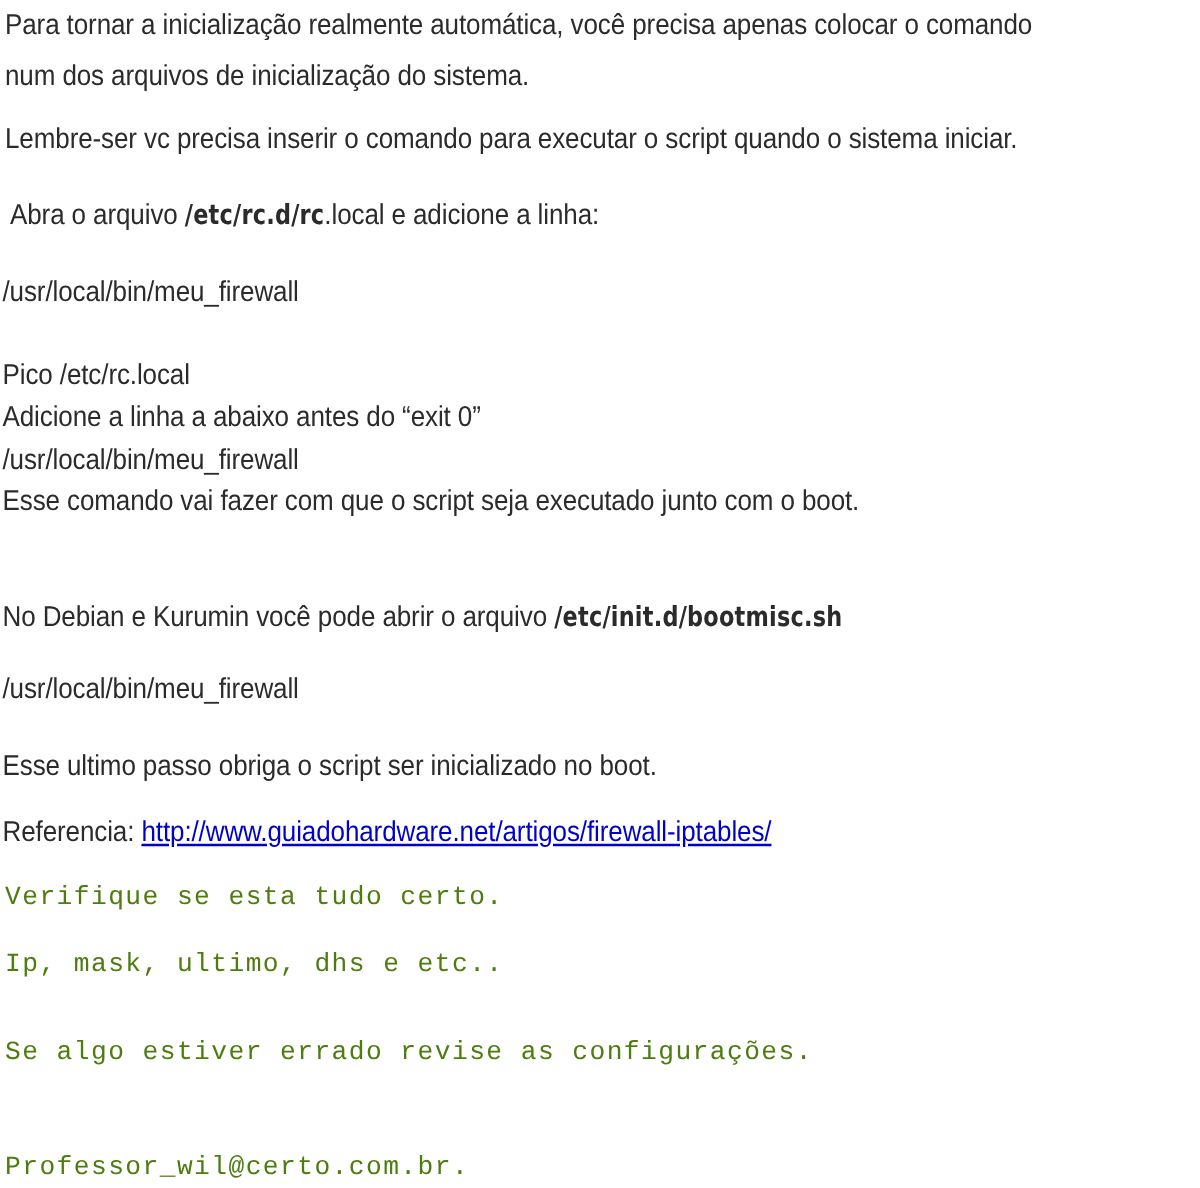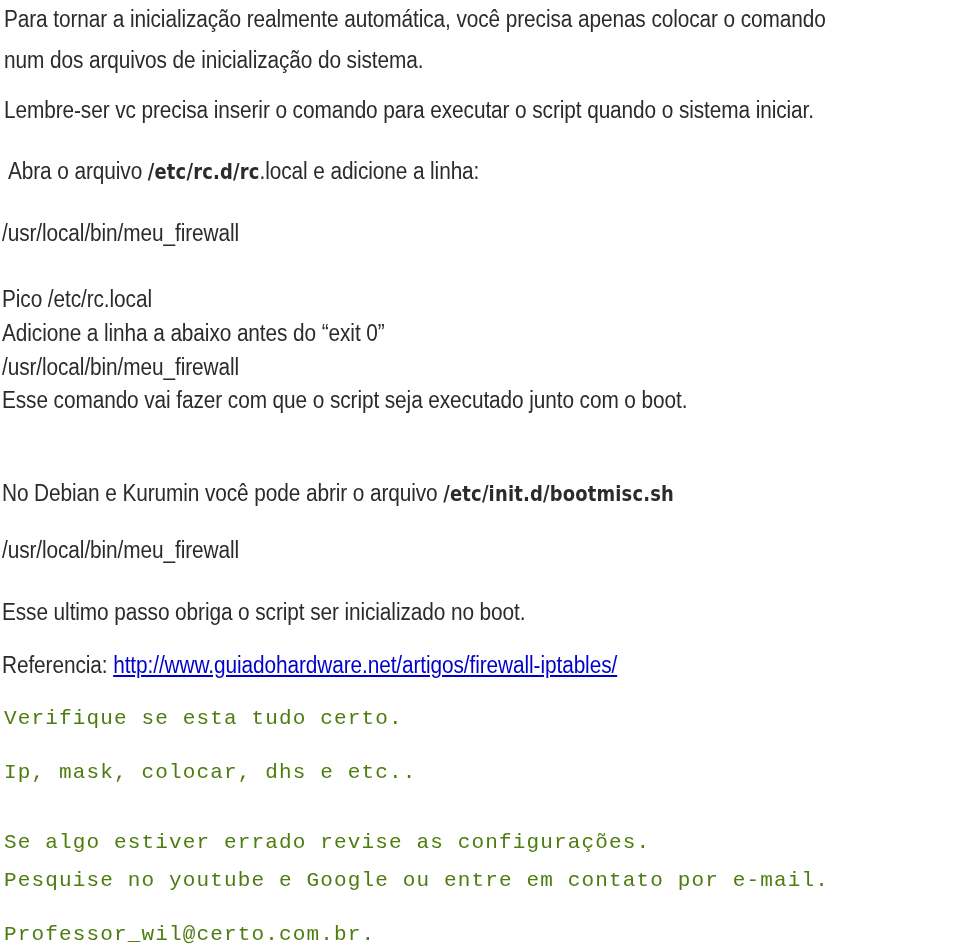--- a/index.html
+++ b/index.html
@@ -102,21 +102,20 @@
   <div class="line sans" style="left:2px; top:539px;">/usr/local/bin/meu_firewall</div>
 
   <div class="line sans" style="left:2px; top:601px;">Esse ultimo passo obriga o script ser inicializado no boot.</div>
 
   <div class="line sans" style="left:2px; top:654px;">
     <span>Referencia: </span><a class="link" href="#">http://www.guiadohardware.net/artigos/firewall-iptables/</a>
   </div>
 
   <div class="line mono" style="left:4px; top:708px;">Verifique se esta tudo certo.</div>
 
-  <div class="line mono" style="left:4px; top:762px;">Ip, mask, colocar, dhs e etc..</div>
+  <div class="line mono" style="left:4px; top:762px;">Ip, mask, ultimo, dhs e etc..</div>
 
   <div class="line mono" style="left:4px; top:832px;">Se algo estiver errado revise as configurações.</div>
 
-  <div class="line mono" style="left:4px; top:870px;">Pesquise no youtube e Google ou entre em contato por e-mail.</div>
 
   <div class="line mono" style="left:4px; top:924px;">Professor_wil@certo.com.br.</div>
 
 </div>
 
 </body></html>

